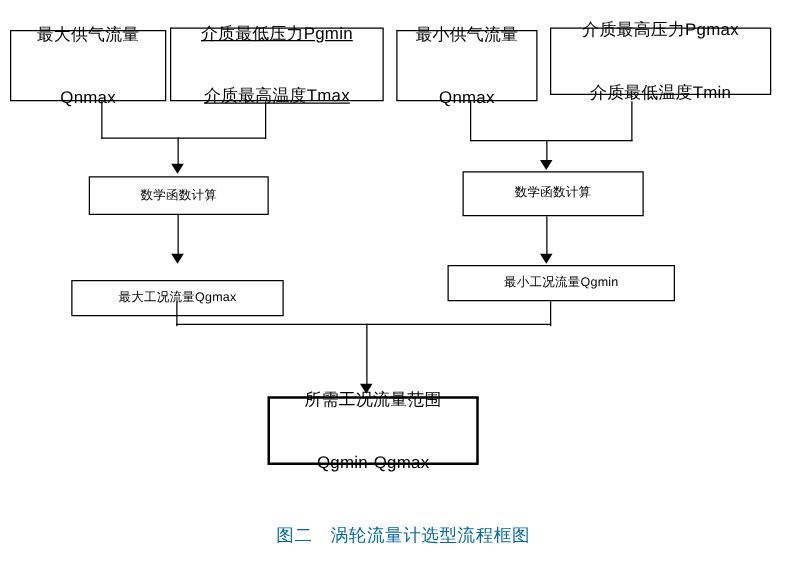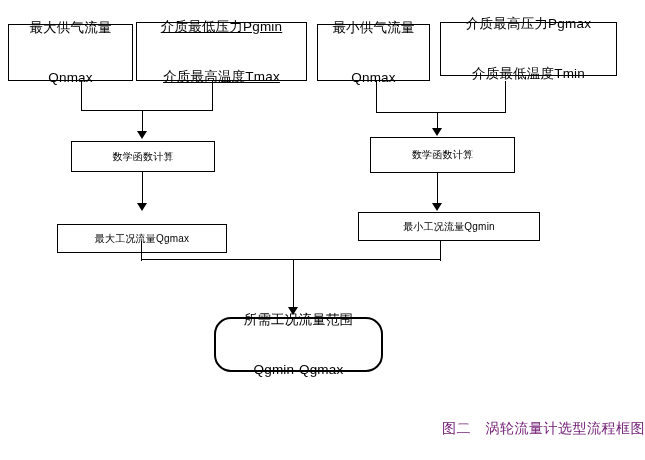--- a/index.html
+++ b/index.html
@@ -49,22 +49,22 @@
     width: 0;
     height: 0;
     border-left: 5px solid transparent;
     border-right: 5px solid transparent;
     border-top: 8px solid #000000;
   }
   #caption {
     position: absolute;
     left: 0;
     right: 0;
-    text-align: right;
-    color: #701a75;
+    text-align: center;
+    color: #0369a1;
     font-size: 14px;
     letter-spacing: 0.5px;
     white-space: pre;
   }
 </style>
 </head>
 <body>
 
 <div id="canvas">
 
@@ -121,20 +121,20 @@
   <div class="node small" style="left:358px; top:212px; width:182px; height:29px;justify-content:center;">
     <span>最小工况流量Qgmin</span>
   </div>
 
   <div class="vline" style="left:141px; top:241px; height:20px;"></div>
   <div class="vline" style="left:440px; top:241px; height:20px;"></div>
   <div class="hline" style="left:141px; top:259px; width:300px;"></div>
   <div class="vline" style="left:293px; top:259px; height:50px;"></div>
   <div class="arrow" style="left:288px; top:307px;"></div>
 
-  <div class="node" style="left:214px; top:317px; width:169px; height:55px; border-width:2px;border-radius:17px;">
+  <div class="node" style="left:214px; top:317px; width:169px; height:55px; border-width:2px;">
     <span>所需工况流量范围</span>
     <span class="line2">Qgmin-Qgmax</span>
   </div>
 
   <div id="caption" style="top:420px;">图二　涡轮流量计选型流程框图</div>
 
 </div>
 
 </body></html>

